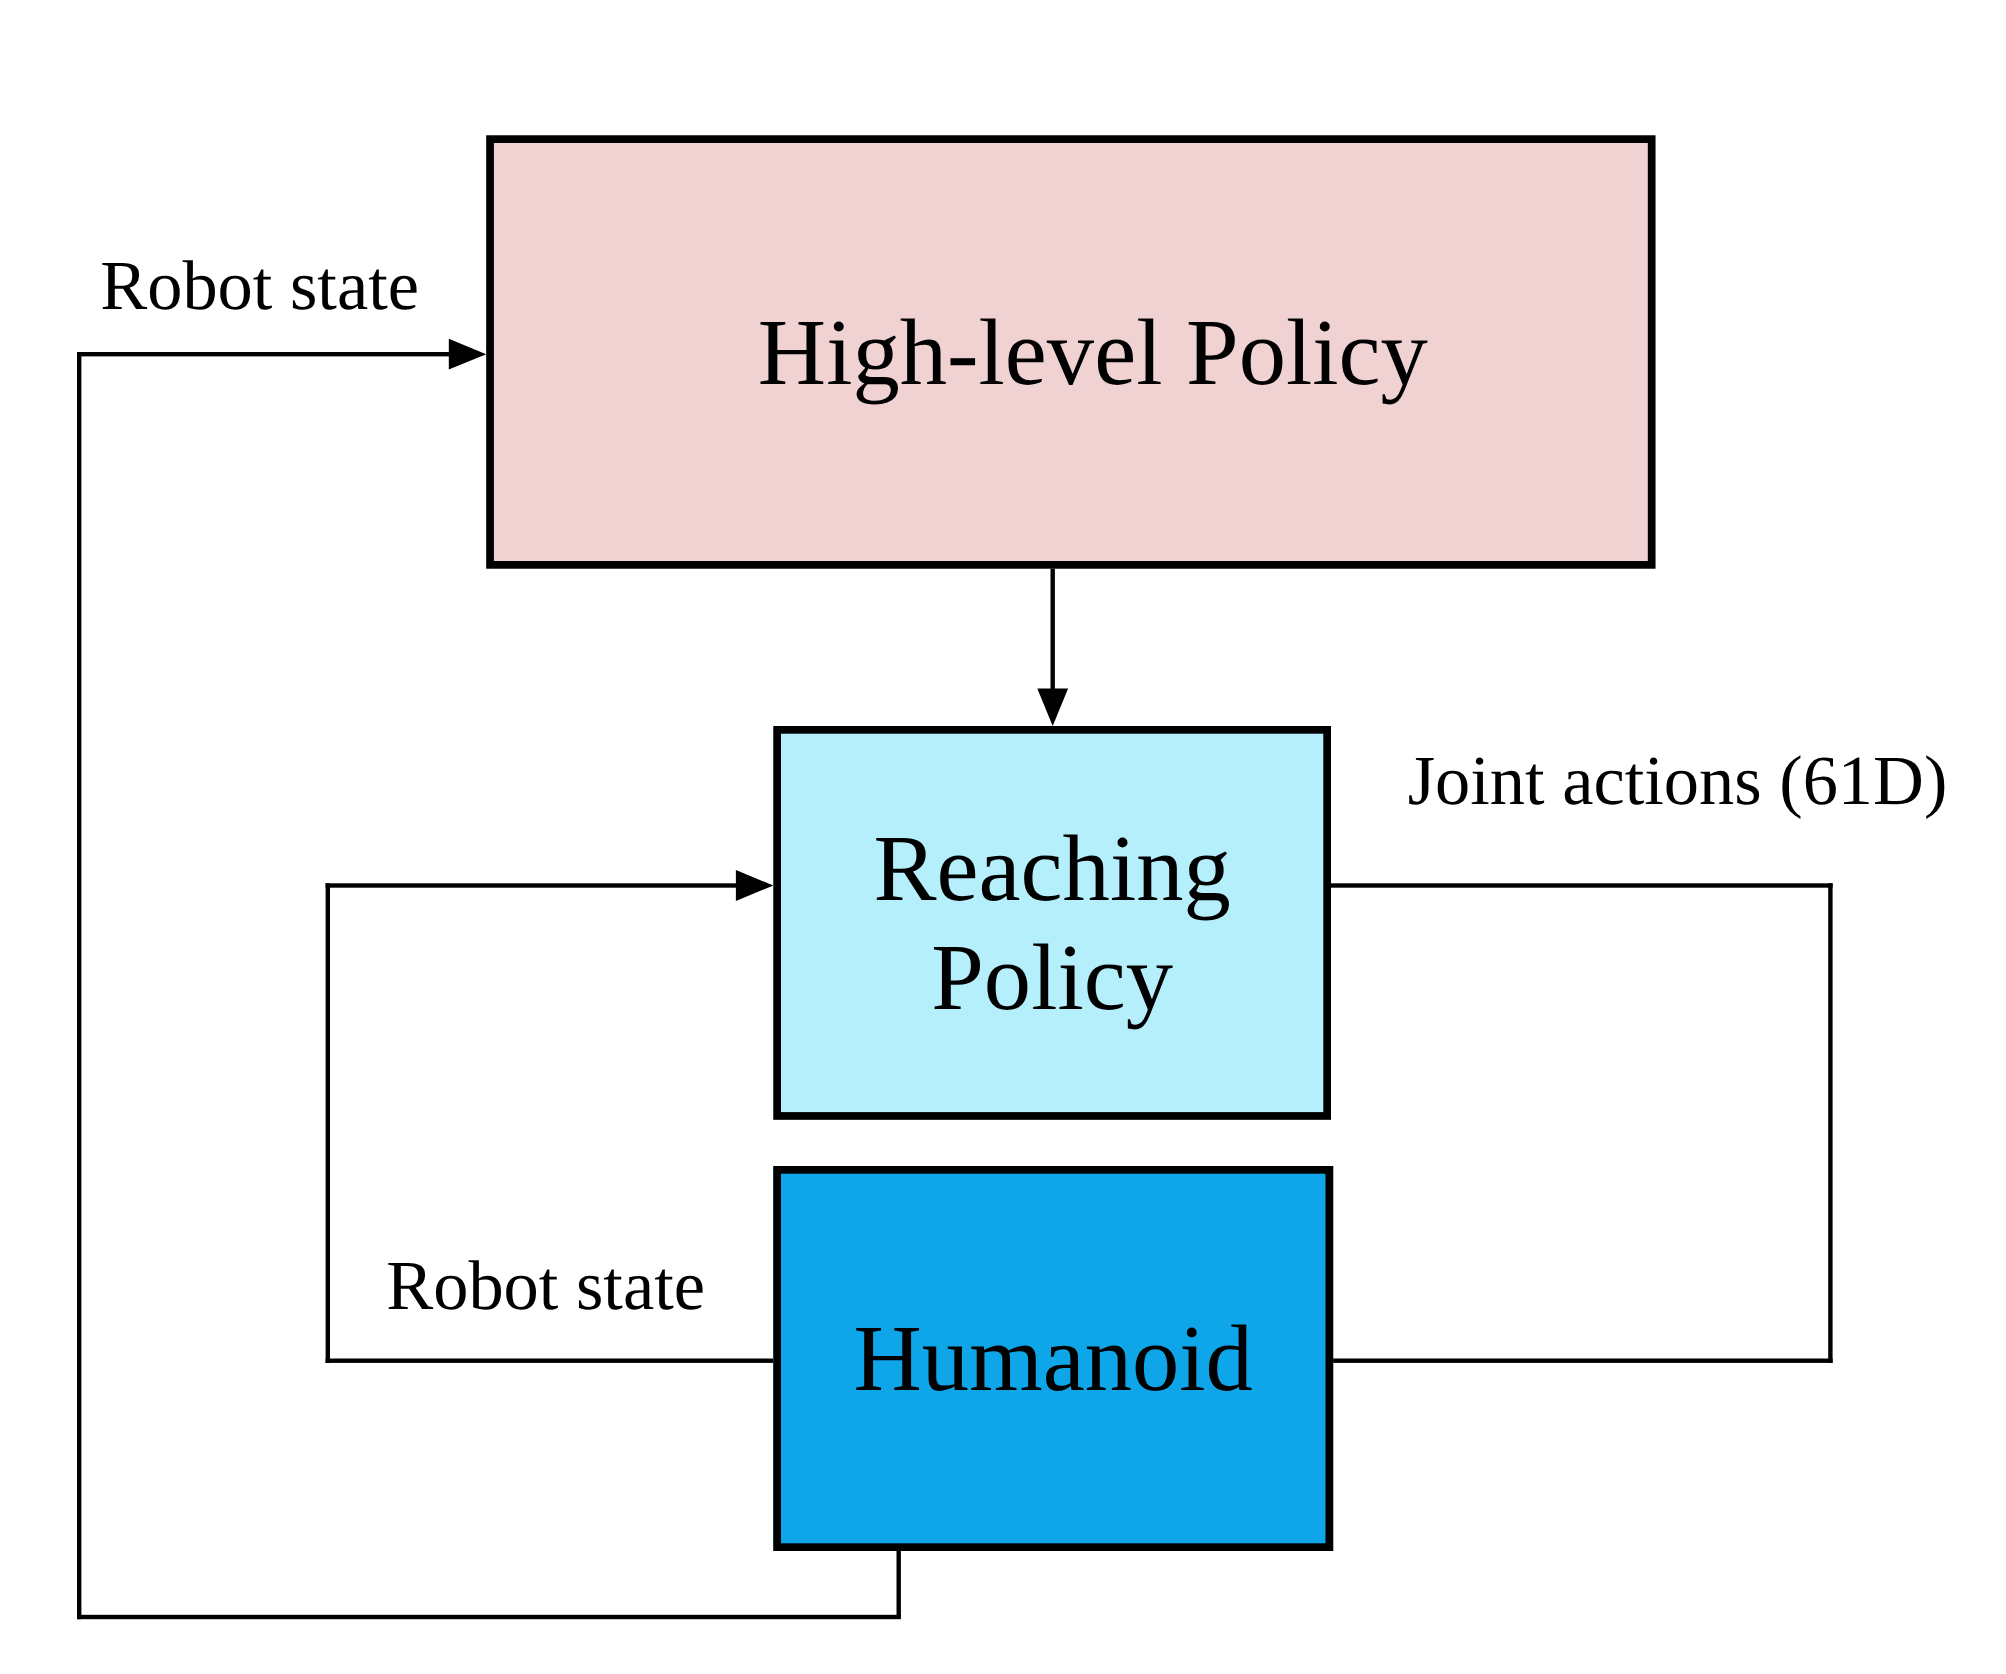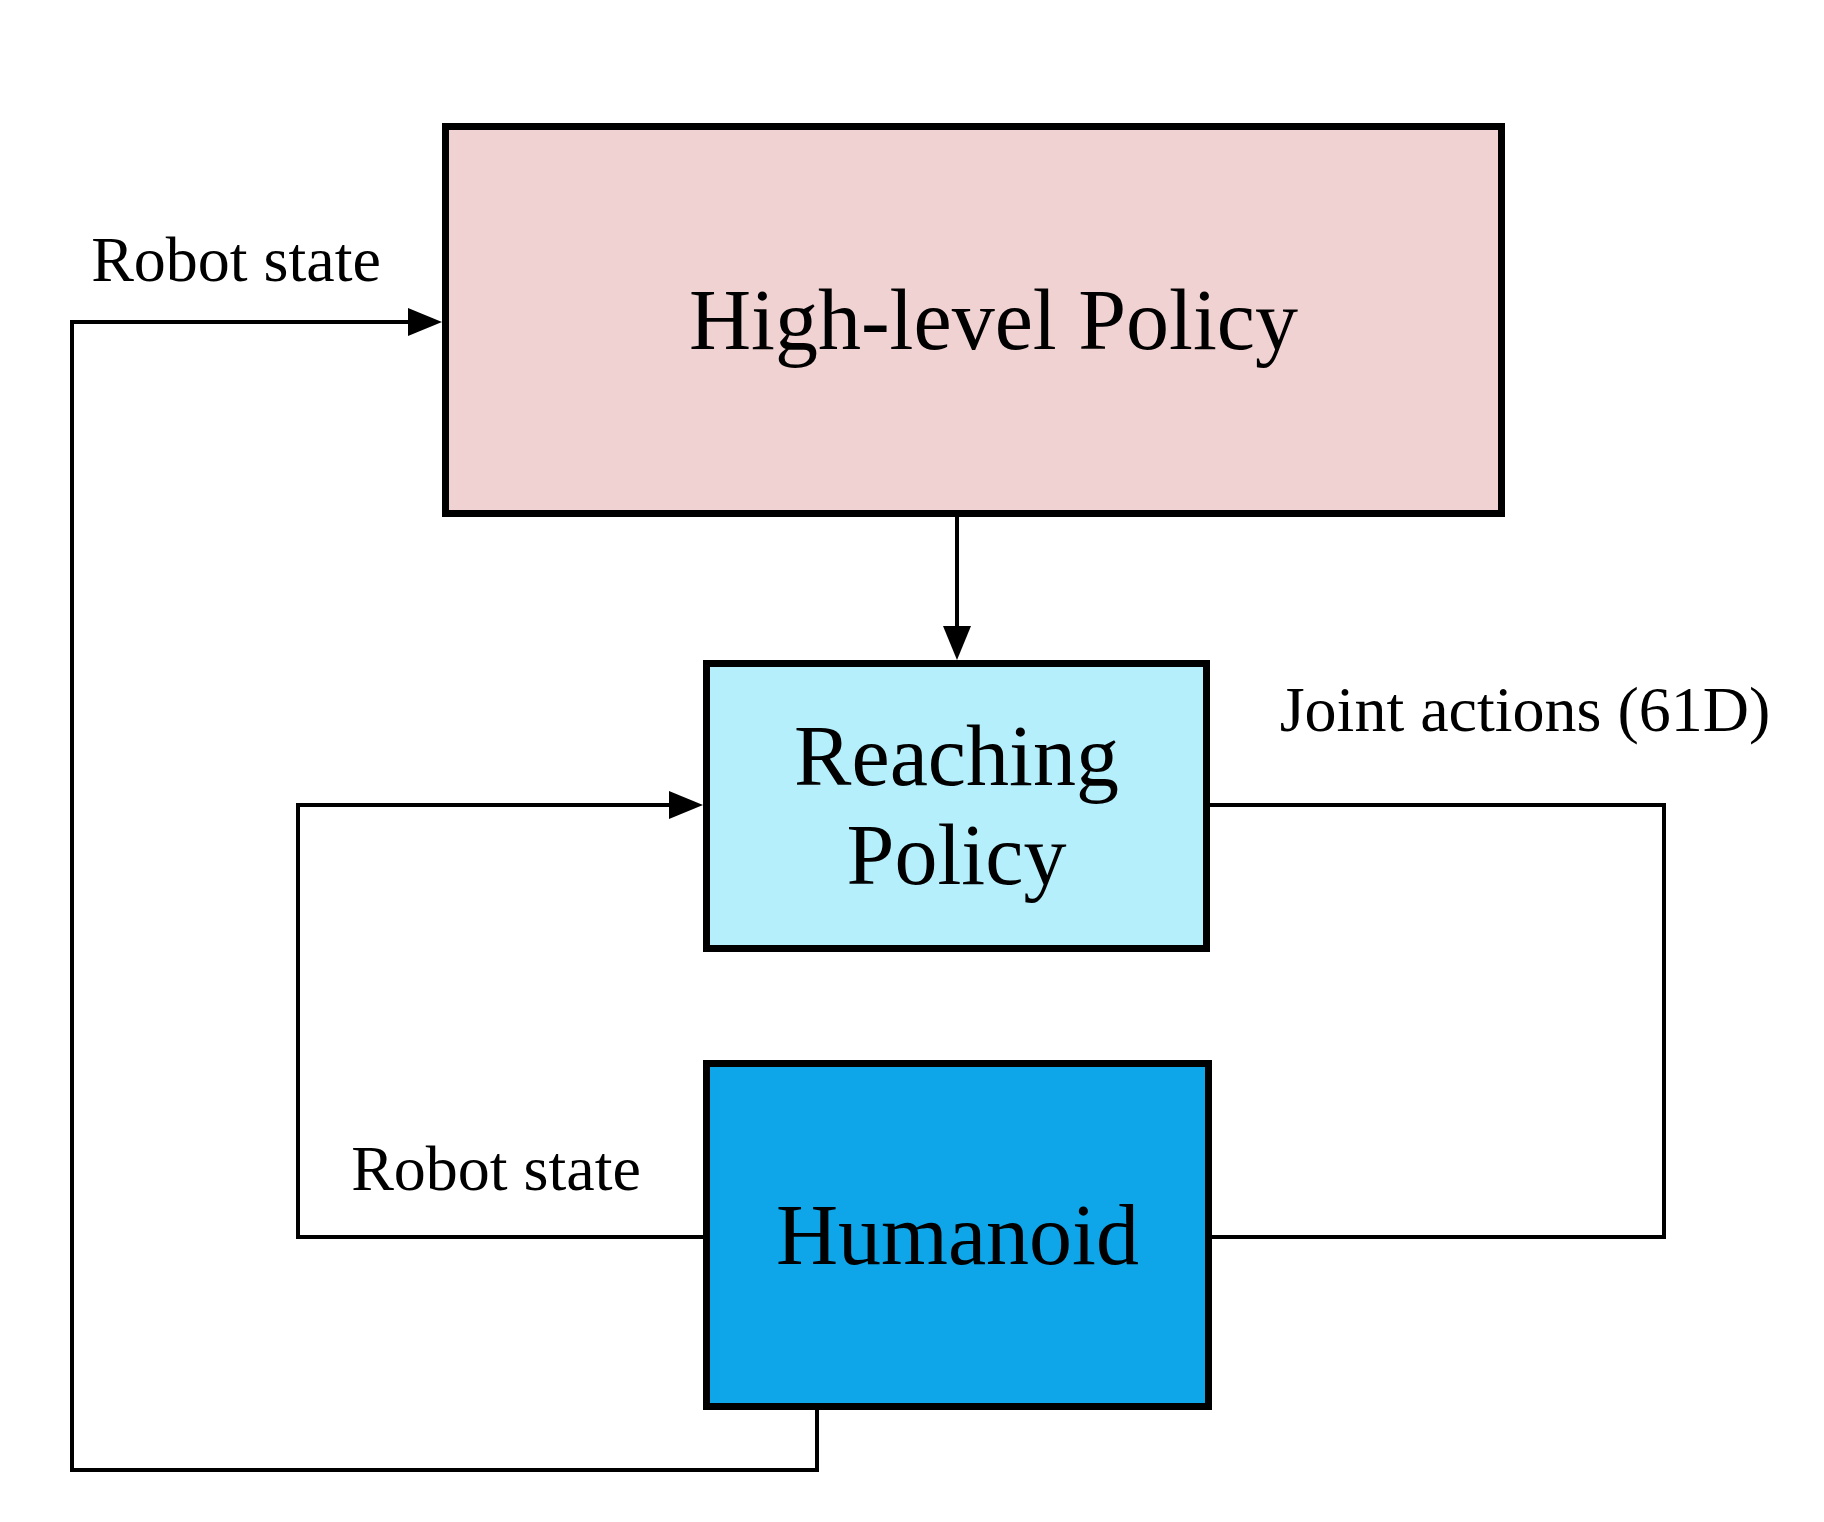--- a/index.html
+++ b/index.html
@@ -65,21 +65,21 @@
   <div class="arrow-right" style="left:669px;top:791px;"></div>
 
   <div class="line" style="left:1208px;top:803px;width:458px;height:4px;"></div>
   <div class="line" style="left:1662px;top:803px;width:4px;height:436px;"></div>
   <div class="line" style="left:1210px;top:1235px;width:456px;height:4px;"></div>
 
   <div class="node" style="left: 442px; top: 123px; width: 1063px; height: 394px; background-color: rgb(241, 210, 210); padding-left: 40px;">
     <div class="node-label">High-level Policy</div>
   </div>
 
-  <div class="node" style="left: 703px; top: 660px; width: 507px; height: 292px; background-color: rgb(181, 239, 252);">
+  <div class="node" style="left: 703px; top: 660px; width: 507px; height: 358px; background-color: rgb(181, 239, 252);">
     <div class="node-label">Reaching
 Policy</div>
   </div>
 
   <div class="node" style="left: 703px; top: 1060px; width: 509px; height: 350px; background-color: #0ea5e9;">
     <div class="node-label">Humanoid</div>
   </div>
 
   <div class="edge-label" style="left:36px;top:228px;width:400px;text-align:center;">Robot state</div>
 

